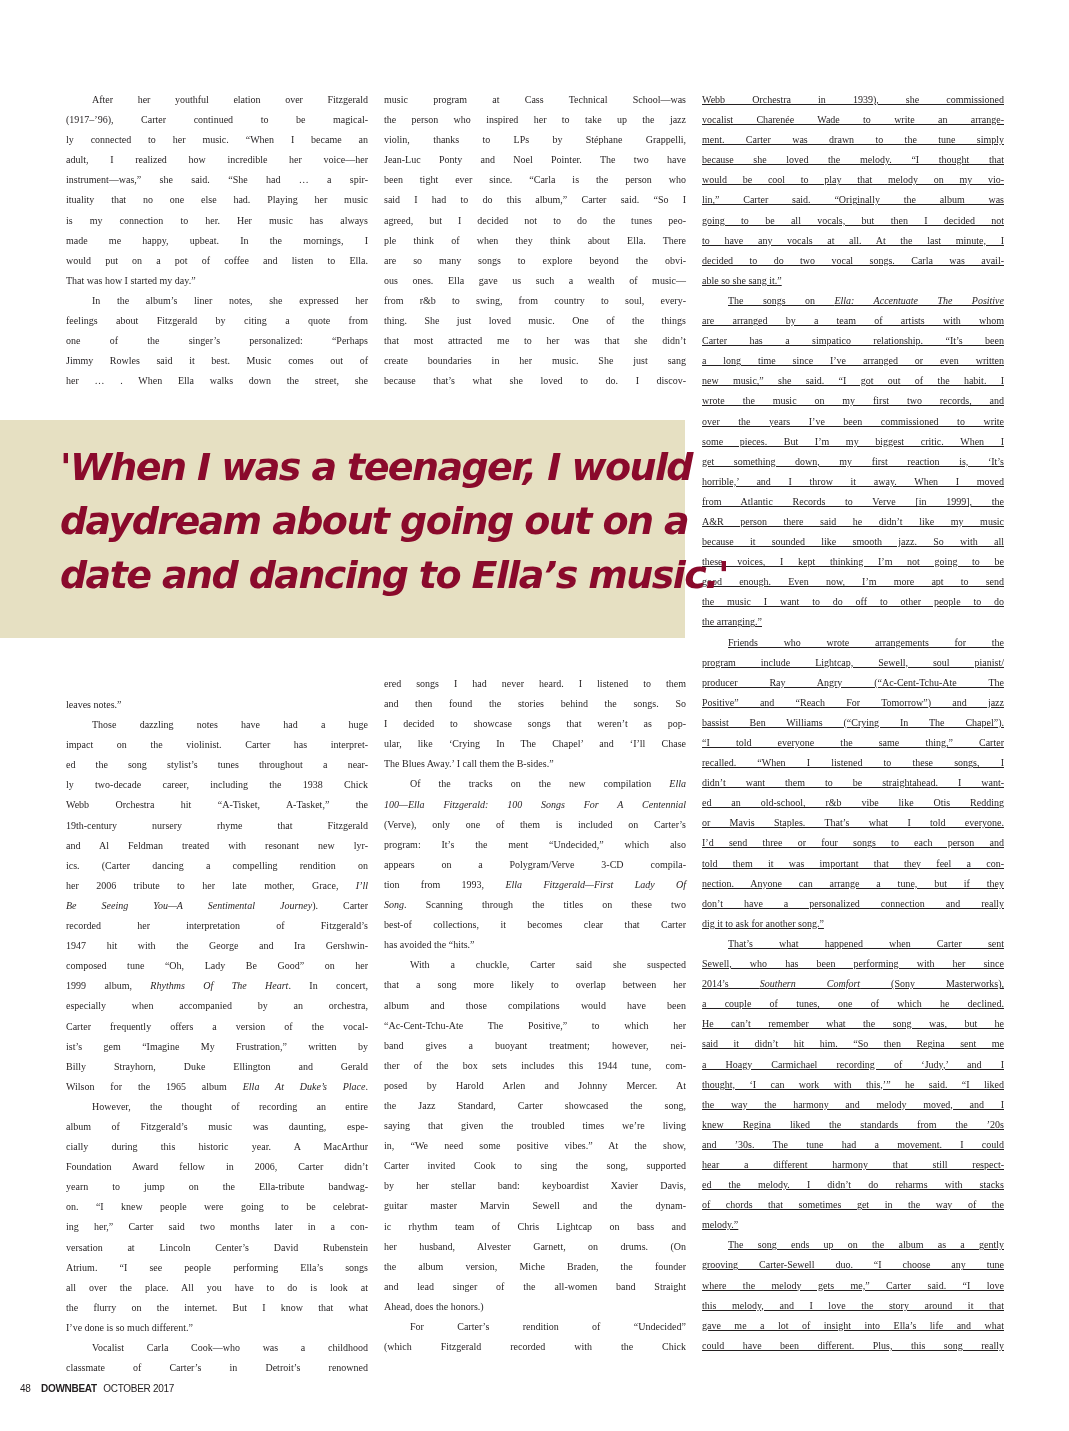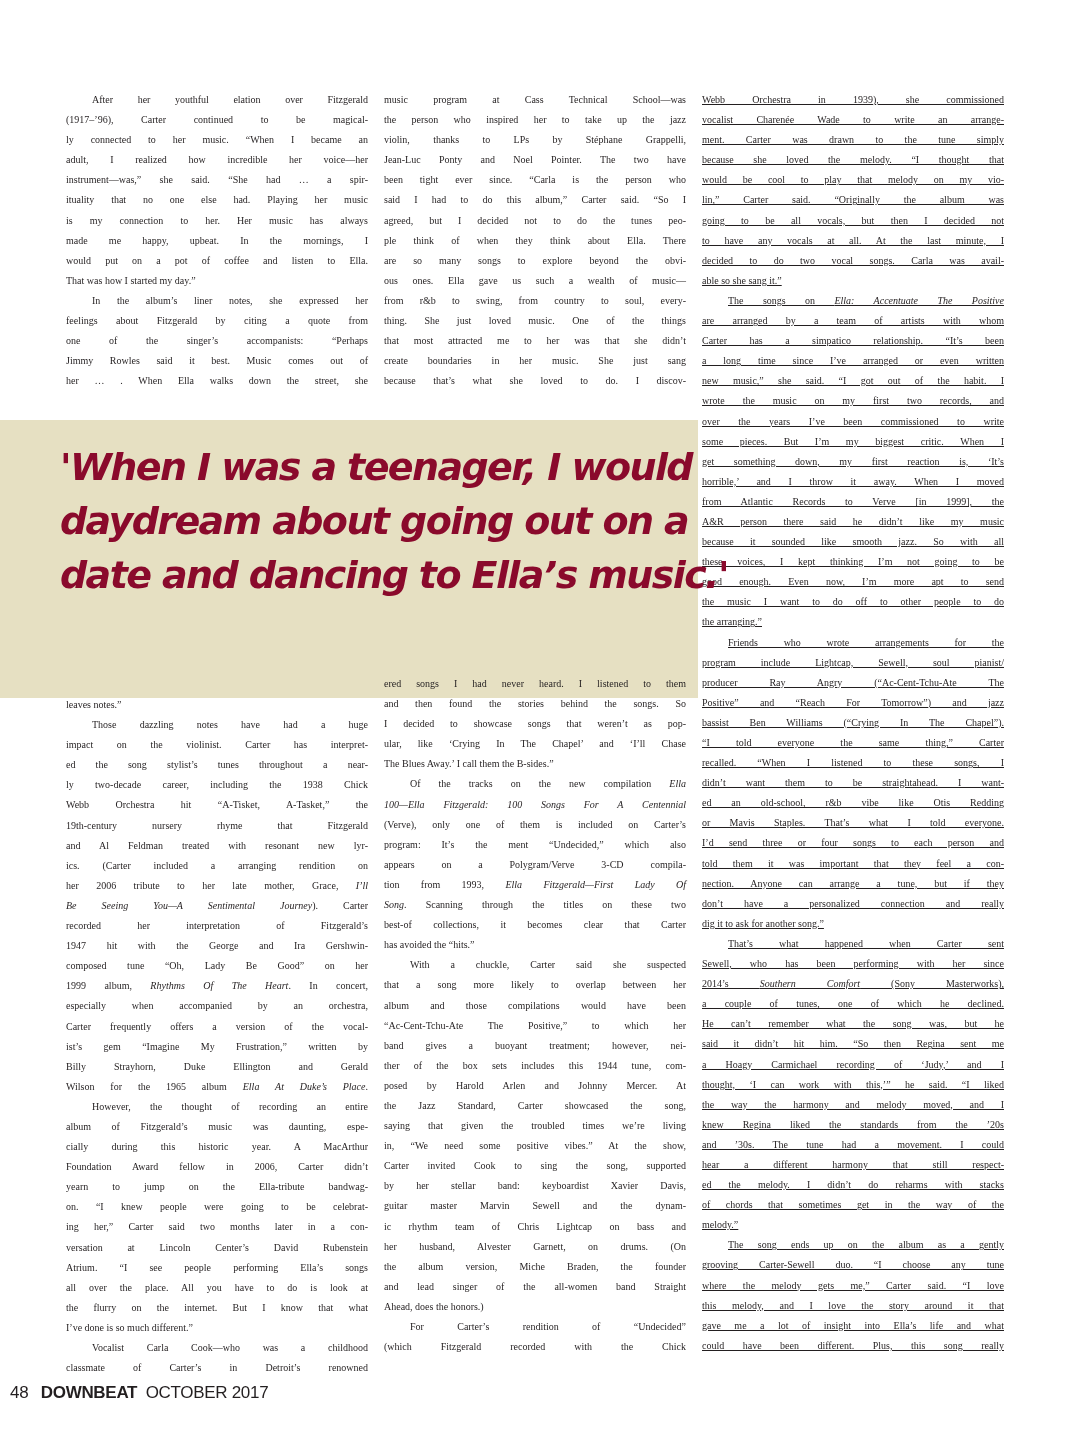--- a/index.html
+++ b/index.html
@@ -8,49 +8,49 @@
   .col { position: absolute; width: 302px; font-size: 10px; line-height: 20.1px;
          text-align: justify; hyphens: manual; }
   .l { display: block; text-align: justify; text-align-last: justify; white-space: nowrap; overflow: visible; }
   .l.last { text-align-last: left; }
   .l.ind { padding-left: 26px; }
   #col1a { left: 66px; top: 90px; }
   #col2a { left: 384px; top: 90px; }
   #col3  { left: 702px; top: 90px; text-decoration: underline; }
   #col1b { left: 66px; top: 674px; margin-top: 21px; }
   #col2b { left: 384px; top: 674px; }
-  .pullquote { position: absolute; left: 0; top: 420px; width: 685px; height: 278px;
-               background: #e6e0c2; padding-left: 13px; }
+  .pullquote { position: absolute; left: 0; top: 420px; width: 685px; height: 218px;
+               background: #e6e0c2; }
   .pullquote .q { position: absolute; left: 60px; top: 20px; width: 620px;
                   font-family: "DejaVu Sans", "Liberation Sans", sans-serif; font-weight: bold;
                   font-style: italic; font-size: 38px; line-height: 54px; color: #8a0a2c;
                   letter-spacing: -1.6px; }
   .q span { display: block; white-space: nowrap; }
-  .footer { position: absolute; left: 10px; top: 1383px; font-family: "Liberation Sans", sans-serif;
-            font-size: 17px; color: #231f20; letter-spacing: -0.3px; }
+  .footer { position: absolute; left: 20px; top: 1383px; font-family: "Liberation Sans", sans-serif;
+            font-size: 10px; color: #231f20; letter-spacing: -0.3px; }
   .footer .pg { margin-right: 8px; }
   .footer .brand { font-weight: bold; margin-right: 4px; }
 </style>
 </head>
 <body>
 
 <div class="col" id="col1a">
     <span class="l ind">After her youthful elation over Fitzgerald</span>
     <span class="l">(1917–’96), Carter continued to be magical-</span>
     <span class="l">ly connected to her music. “When I became an</span>
     <span class="l">adult, I realized how incredible her voice—her</span>
     <span class="l">instrument—was,” she said. “She had … a spir-</span>
     <span class="l">ituality that no one else had. Playing her music</span>
     <span class="l">is my connection to her. Her music has always</span>
     <span class="l">made me happy, upbeat. In the mornings, I</span>
     <span class="l">would put on a pot of coffee and listen to Ella.</span>
     <span class="l last">That was how I started my day.”</span>
     <span class="l ind">In the album’s liner notes, she expressed her</span>
     <span class="l">feelings about Fitzgerald by citing a quote from</span>
-    <span class="l">one of the singer’s accompanists: “Perhaps</span>
+    <span class="l">one of the singer’s personalized: “Perhaps</span>
     <span class="l">Jimmy Rowles said it best. Music comes out of</span>
     <span class="l">her … . When Ella walks down the street, she</span>
   </div>
 <div class="col" id="col2a">
     <span class="l">music program at Cass Technical School—was</span>
     <span class="l">the person who inspired her to take up the jazz</span>
     <span class="l">violin, thanks to LPs by Stéphane Grappelli,</span>
     <span class="l">Jean-Luc Ponty and Noel Pointer. The two have</span>
     <span class="l">been tight ever since. “Carla is the person who</span>
     <span class="l">said I had to do this album,” Carter said. “So I</span>
@@ -140,21 +140,21 @@
 
 <div class="col" id="col1b">
     <span class="l last">leaves notes.”</span>
     <span class="l ind">Those dazzling notes have had a huge</span>
     <span class="l">impact on the violinist. Carter has interpret-</span>
     <span class="l">ed the song stylist’s tunes throughout a near-</span>
     <span class="l">ly two-decade career, including the 1938 Chick</span>
     <span class="l">Webb Orchestra hit “A-Tisket, A-Tasket,” the</span>
     <span class="l">19th-century nursery rhyme that Fitzgerald</span>
     <span class="l">and Al Feldman treated with resonant new lyr-</span>
-    <span class="l">ics. (Carter included a arranging rendition on</span>
+    <span class="l">ics. (Carter dancing a compelling rendition on</span>
     <span class="l">her 2006 tribute to her late mother, Grace, <i>I’ll</i></span>
     <span class="l"><i>Be Seeing You—A Sentimental Journey</i>). Carter</span>
     <span class="l">recorded her interpretation of Fitzgerald’s</span>
     <span class="l">1947 hit with the George and Ira Gershwin-</span>
     <span class="l">composed tune “Oh, Lady Be Good” on her</span>
     <span class="l">1999 album, <i>Rhythms Of The Heart</i>. In concert,</span>
     <span class="l">especially when accompanied by an orchestra,</span>
     <span class="l">Carter frequently offers a version of the vocal-</span>
     <span class="l">ist’s gem “Imagine My Frustration,” written by</span>
     <span class="l">Billy Strayhorn, Duke Ellington and Gerald</span>

